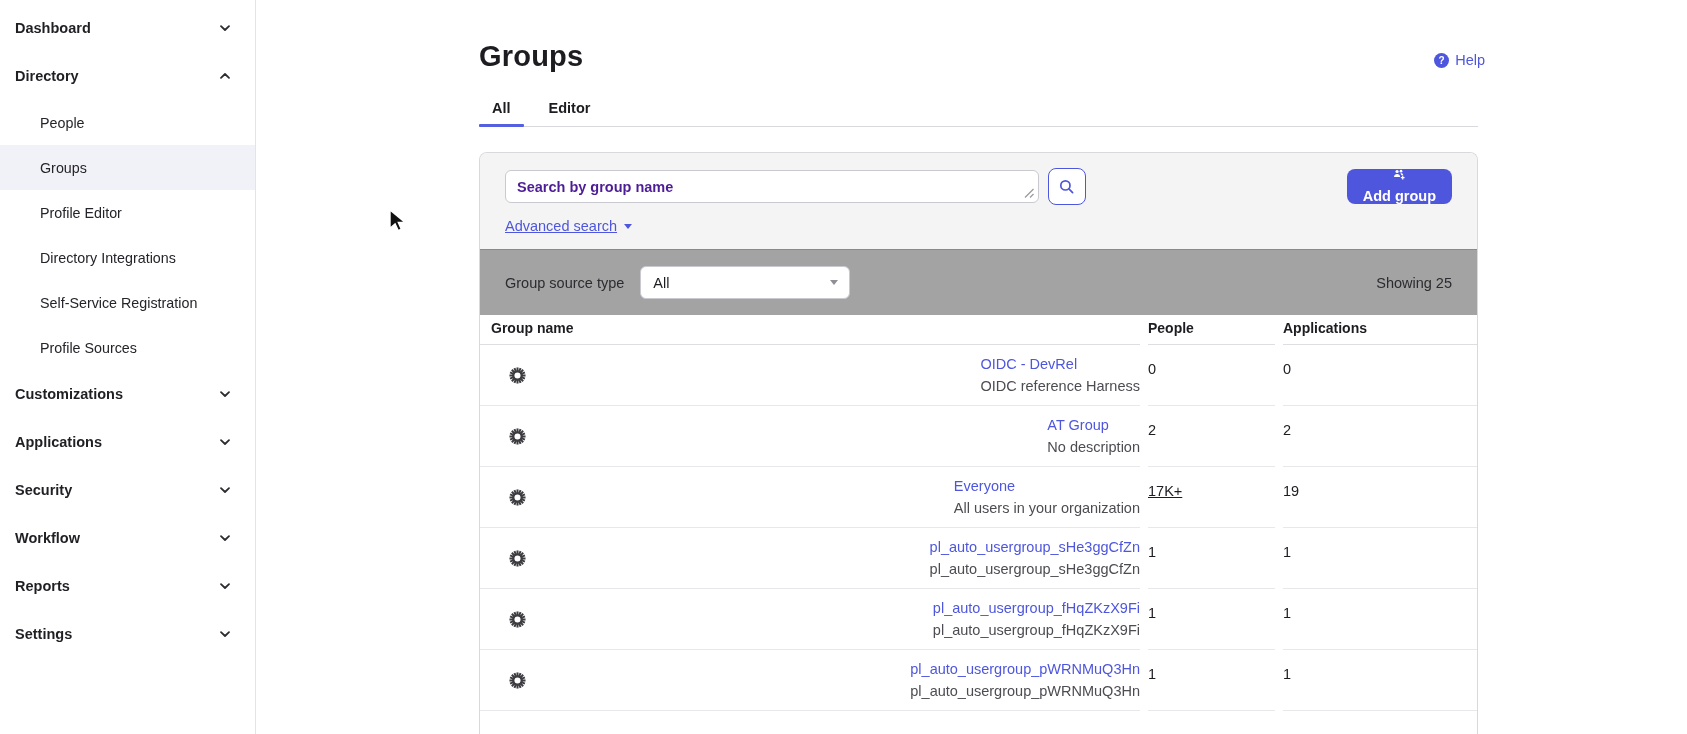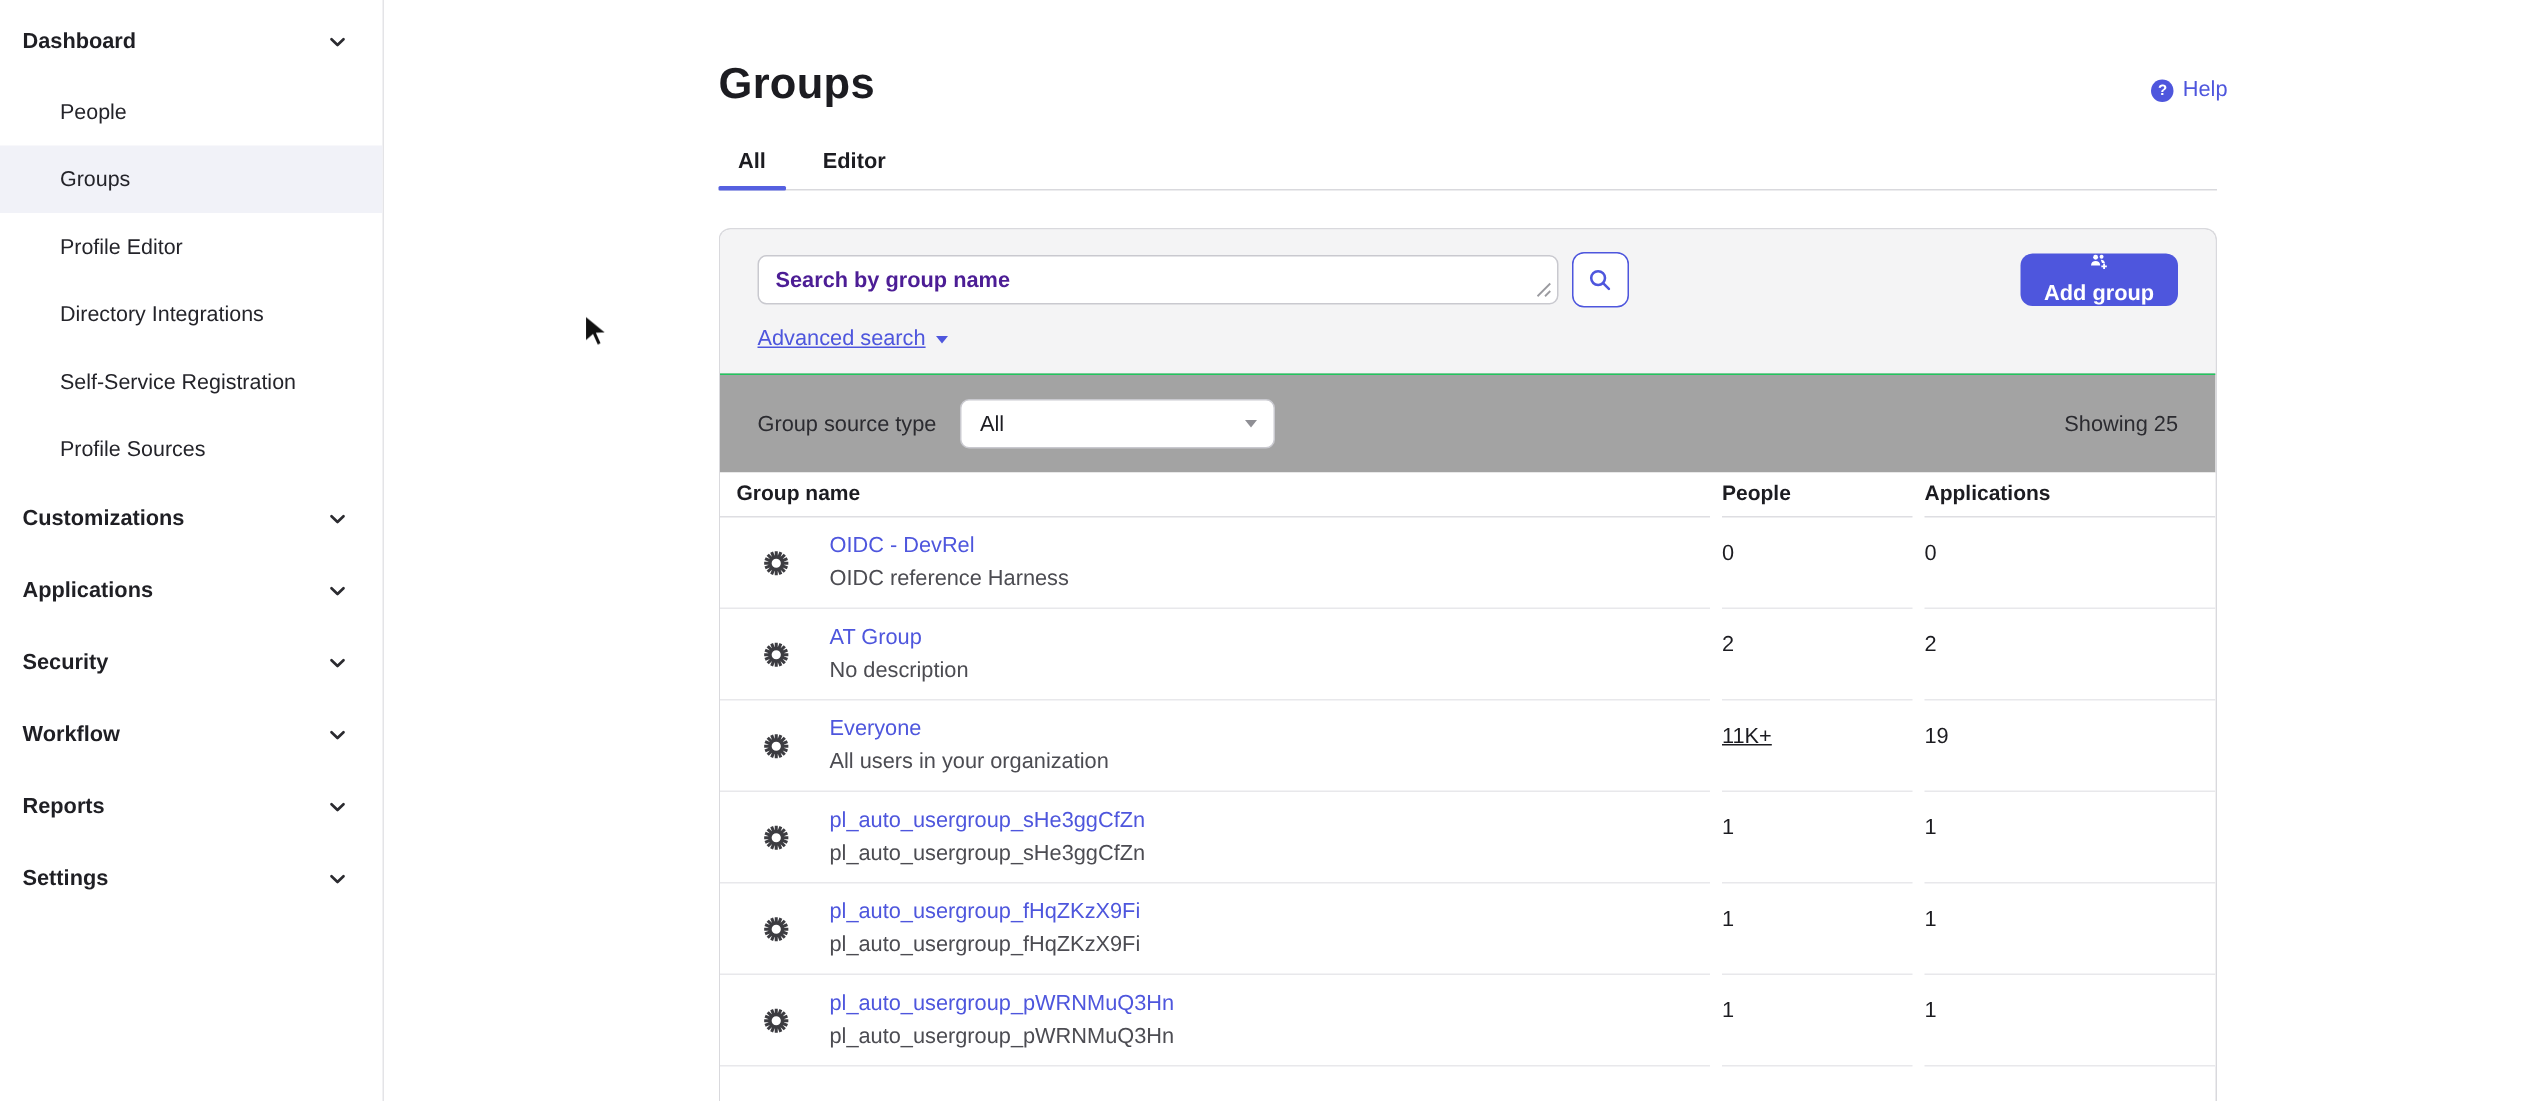--- a/index.html
+++ b/index.html
@@ -67,21 +67,21 @@
     border-left:4.5px solid transparent; border-right:4.5px solid transparent;
     border-top:5px solid #8f8f95; }
   .showing { margin-left:auto; font-size:14.5px; color:#2b2b30; }
 
   
   .grid-row { display:grid; grid-template-columns:660px 127px 1fr; column-gap:8px;
     background:#fff; }
   .th { font-size:14px; font-weight:700; color:#1c1c21; border-bottom:1px solid #dedee2;
     padding:5px 0 8px; }
   .th.name { padding-left:11px; }
-  .row-cell { border-bottom:1px solid #e8e8eb; height:61px; }
+  .row-cell { border-bottom:1px solid #e8e8eb; height:61px;justify-content:space-between; }
   .cell-name { display:flex; align-items:center; gap:24px; padding-left:26px; }
   .name-text a { display:block; color:#4e56dd; font-size:14.5px; text-decoration:none;
     margin-bottom:6px; cursor:pointer; }
   .name-text .desc { color:#4c4c52; font-size:14.5px; }
   .cell-num { font-size:14.5px; color:#1c1c21; padding-top:16px; }
   .cell-num .linky { text-decoration:underline; cursor:pointer; }
   .group-icon { flex:0 0 auto; }
 
   
   .mouse-cursor { position:fixed; left:388px; top:209px; z-index:9; pointer-events:none; }
@@ -122,20 +122,26 @@
 </svg>
 
 <aside class="sidebar">
   <div class="side-section">
     <span>Dashboard</span>
     <svg class="chev" viewBox="0 0 16 16">
         <use href="#chev-down"></use>
       </svg>
   </div>
 
+  <div class="side-section">
+    <span>Directory</span>
+    <svg class="chev" viewBox="0 0 16 16">
+        <use href="#chev-up"></use>
+      </svg>
+  </div>
   <div class="side-sub">
     <div class="side-sub-item">People</div>
     <div class="side-sub-item selected">Groups</div>
     <div class="side-sub-item">Profile Editor</div>
     <div class="side-sub-item">Directory Integrations</div>
     <div class="side-sub-item">Self-Service Registration</div>
     <div class="side-sub-item">Profile Sources</div>
   </div>
 
   <div class="side-section">
@@ -273,21 +279,21 @@
       <div class="grid-row">
         <div class="row-cell cell-name">
           <svg class="group-icon" width="23" height="23" viewBox="0 0 24 24">
               <use href="#gear-group"></use>
             </svg>
           <div class="name-text">
             <a>Everyone</a>
             <div class="desc">All users in your organization</div>
           </div>
         </div>
-        <div class="row-cell cell-num"><span class="linky">11K+</span></div>
+        <div class="row-cell cell-num"><span class="linky">17K+</span></div>
         <div class="row-cell cell-num">19</div>
       </div>
 
       <div class="grid-row">
         <div class="row-cell cell-name">
           <svg class="group-icon" width="23" height="23" viewBox="0 0 24 24">
               <use href="#gear-group"></use>
             </svg>
           <div class="name-text">
             <a>pl_auto_usergroup_sHe3ggCfZn</a>

